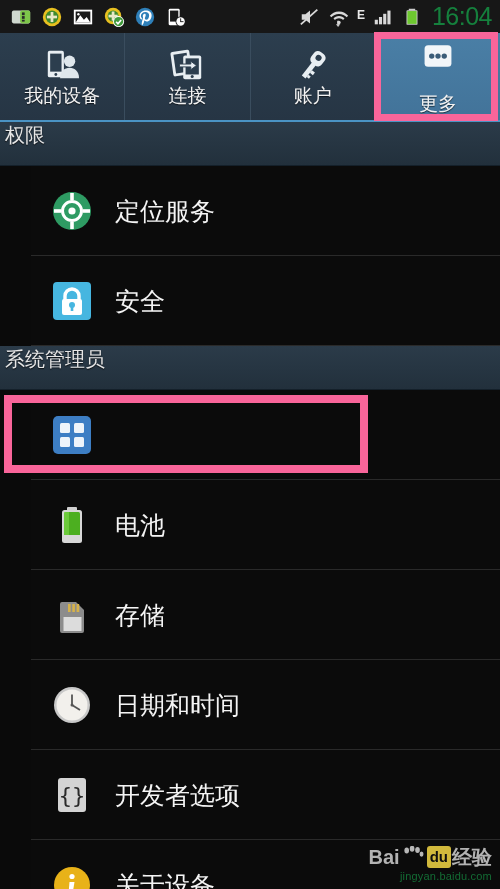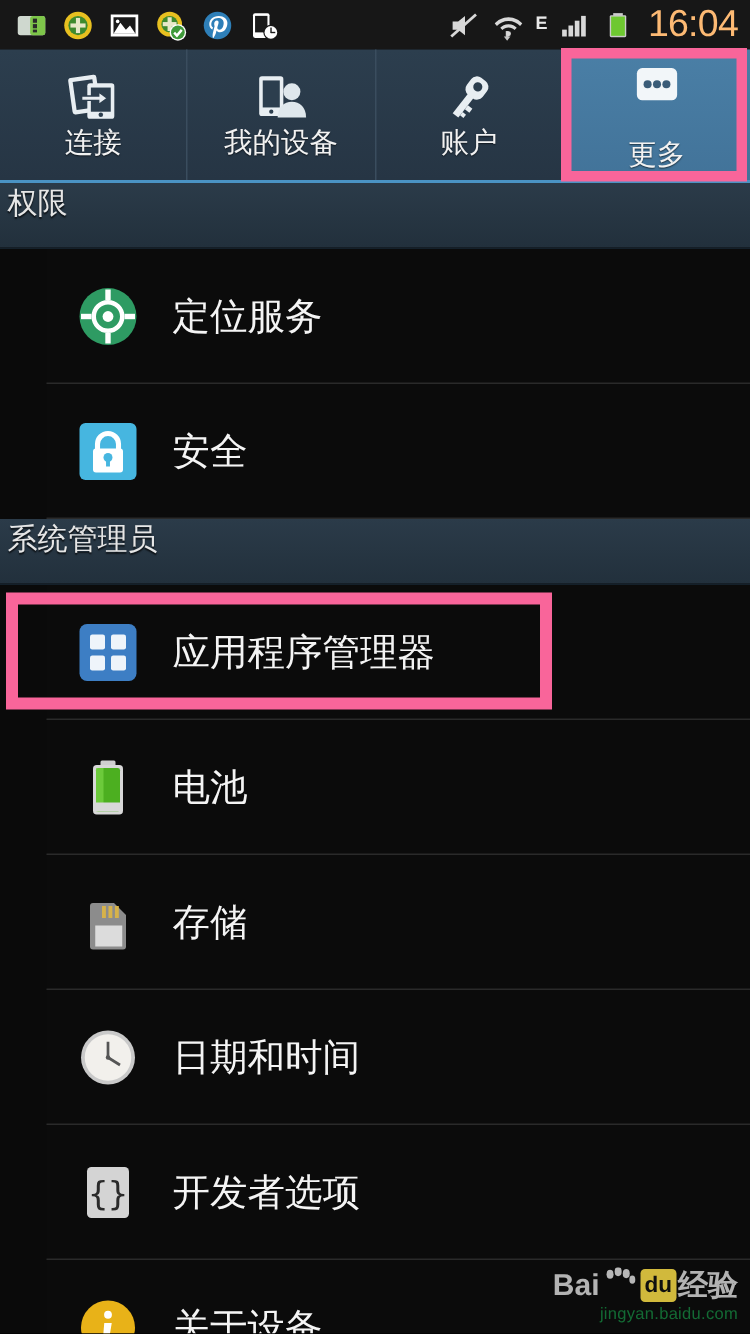--- a/index.html
+++ b/index.html
@@ -25,21 +25,21 @@
     background: #171717;
     display: flex;
     align-items: center;
     padding: 0 6px 0 10px;
     box-sizing: border-box;
   }
   .sb-left { display: flex; align-items: center; gap: 9px; }
   .sb-right { display: flex; align-items: center; gap: 7px; margin-left: auto; }
   .sb-icon { width: 22px; height: 22px; display: block; }
   .sb-time {
-    color: #fdba74;
+    color: #15803d;
     font-size: 25px;
     line-height: 25px;
     letter-spacing: -0.5px;
     font-weight: 400;
     margin-left: 2px;
     margin-right: 2px;
   }
   .sb-e {
     color: #e8e8e8;
     font-size: 12px;
@@ -285,46 +285,46 @@
           <rect x="8.5" y="3" width="7" height="2" fill="#cccccc"></rect>
           <rect x="6" y="4.5" width="12" height="16" rx="1" fill="#cccccc"></rect>
           <rect x="7" y="5.5" width="10" height="14" fill="#6ec830"></rect>
         </svg>
       </span>
       <span class="sb-time">16:04</span>
     </div>
   </div>
 
   <div id="tab-bar">
+
+    <div class="tab">
+      <span class="tab-icon">
+        <svg viewBox="0 0 40 38" width="38" height="36">
+          <rect x="5" y="4" width="17" height="28" rx="2" fill="#e8eef2"></rect>
+          <rect x="7.5" y="7" width="12" height="19" fill="#2c3e4e"></rect>
+          <circle cx="13.5" cy="29" r="1.5" fill="#2c3e4e"></circle>
+          <circle cx="28" cy="15" r="6" fill="#dfe7ec"></circle>
+          <path d="M18 33 c0 -7 4.5 -11 10 -11 s10 4 10 11 z" fill="#dfe7ec"></path>
+        </svg>
+      </span>
+      <span class="tab-label">我的设备</span>
+    </div>
 
     <div class="tab">
       <span class="tab-icon">
         <svg viewBox="0 0 40 38" width="38" height="36">
           <rect x="4" y="4" width="20" height="26" rx="2" fill="#e8eef2" transform="rotate(-8 14 17)"></rect>
           <rect x="7" y="7" width="14" height="20" fill="#2c3e4e" transform="rotate(-8 14 17)"></rect>
           <rect x="16" y="9" width="19" height="25" rx="2" fill="#e8eef2"></rect>
           <rect x="18.5" y="12" width="14" height="17" fill="#2c3e4e"></rect>
           <circle cx="25.5" cy="31.2" r="1.6" fill="#2c3e4e"></circle>
           <path d="M12 18 h12 v-3 l6 4.5 -6 4.5 v-3 h-12 z" fill="#e8eef2" stroke="#2c3e4e" stroke-width="1"></path>
         </svg>
       </span>
       <span class="tab-label">连接</span>
-    </div>
-
-    <div class="tab">
-      <span class="tab-icon">
-        <svg viewBox="0 0 40 38" width="38" height="36">
-          <rect x="5" y="4" width="17" height="28" rx="2" fill="#e8eef2"></rect>
-          <rect x="7.5" y="7" width="12" height="19" fill="#2c3e4e"></rect>
-          <circle cx="13.5" cy="29" r="1.5" fill="#2c3e4e"></circle>
-          <circle cx="28" cy="15" r="6" fill="#dfe7ec"></circle>
-          <path d="M18 33 c0 -7 4.5 -11 10 -11 s10 4 10 11 z" fill="#dfe7ec"></path>
-        </svg>
-      </span>
-      <span class="tab-label">我的设备</span>
     </div>
 
     <div class="tab">
       <span class="tab-icon">
         <svg viewBox="0 0 40 38" width="38" height="36">
           <g transform="rotate(38 20 19)">
             <rect x="13" y="3" width="14" height="15" rx="5" fill="#e8eef2"></rect>
             <circle cx="20" cy="9.5" r="3.2" fill="#2c3e4e"></circle>
             <rect x="17.5" y="16" width="5" height="19" fill="#e8eef2"></rect>
             <rect x="22.5" y="24" width="4" height="3.5" fill="#e8eef2"></rect>
@@ -389,21 +389,20 @@
   <div class="row">
     <span class="row-icon">
       <svg viewBox="0 0 42 42" width="42" height="42">
         <rect x="2" y="2" width="38" height="38" rx="5" fill="#3d7ec4"></rect>
         <rect x="9" y="9" width="10" height="10" rx="1.5" fill="#eef4fa"></rect>
         <rect x="23" y="9" width="10" height="10" rx="1.5" fill="#eef4fa"></rect>
         <rect x="9" y="23" width="10" height="10" rx="1.5" fill="#eef4fa"></rect>
         <rect x="23" y="23" width="10" height="10" rx="1.5" fill="#eef4fa"></rect>
       </svg>
     </span>
-    <span class="row-label">应用程序管理器</span>
   </div>
 
   <div class="row">
     <span class="row-icon">
       <svg viewBox="0 0 42 42" width="42" height="42">
         <rect x="16" y="3" width="10" height="4" rx="1" fill="#cfcfcf"></rect>
         <rect x="11" y="6" width="20" height="33" rx="2.5" fill="#d8d8d8"></rect>
         <rect x="13" y="8" width="16" height="29" rx="1.5" fill="#4caf20"></rect>
         <rect x="13" y="8" width="5" height="29" fill="#7ed84a" opacity="0.65"></rect>
         <rect x="13" y="31" width="16" height="6" fill="#d8d8d8"></rect>

